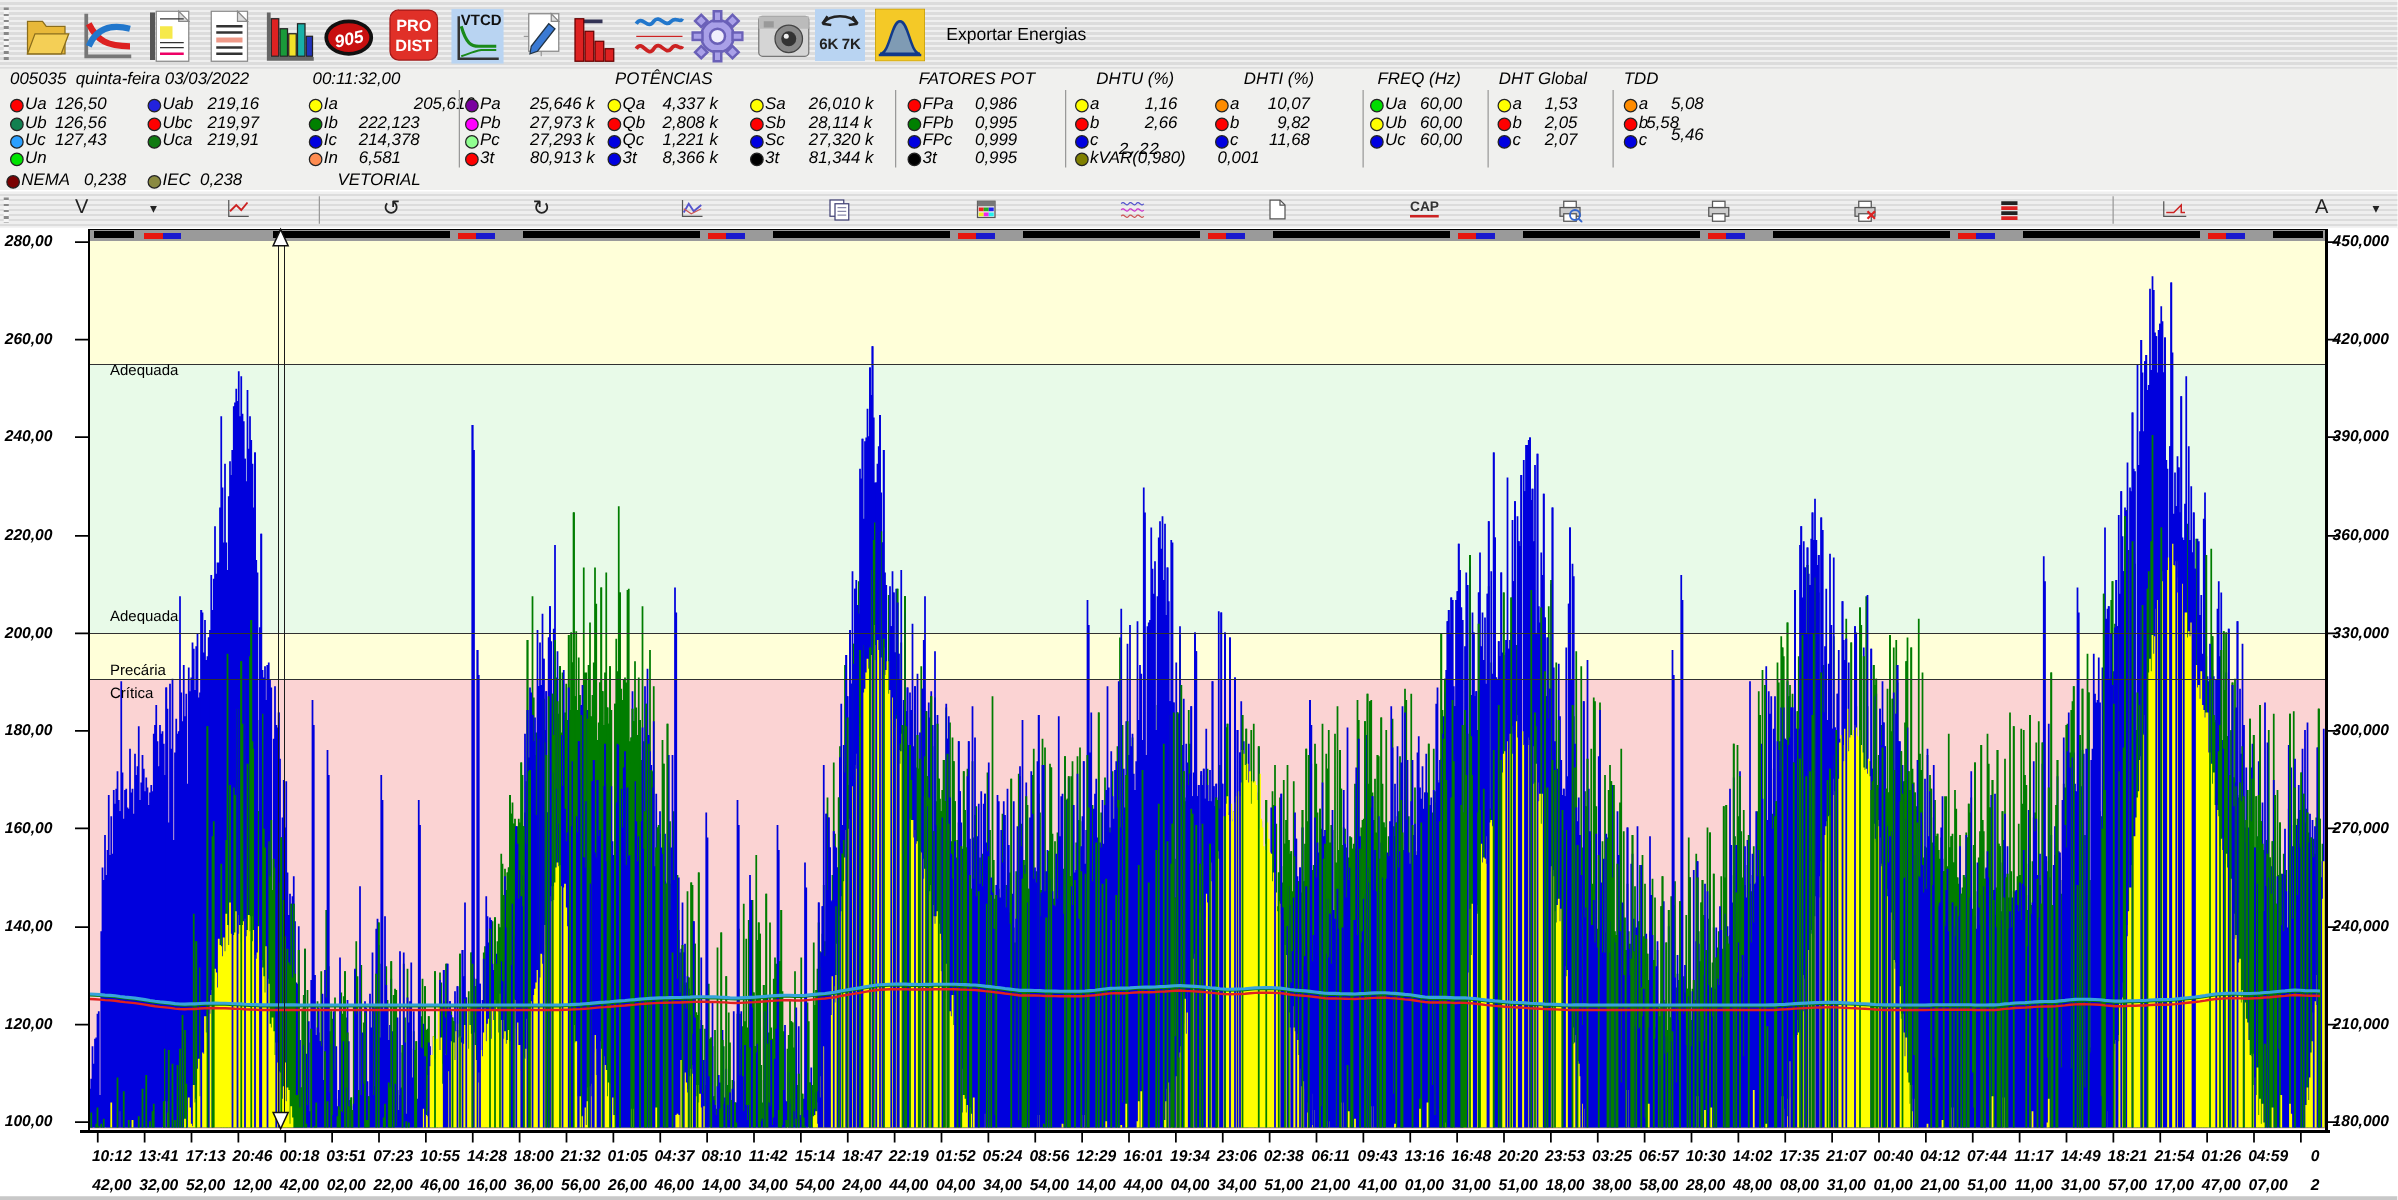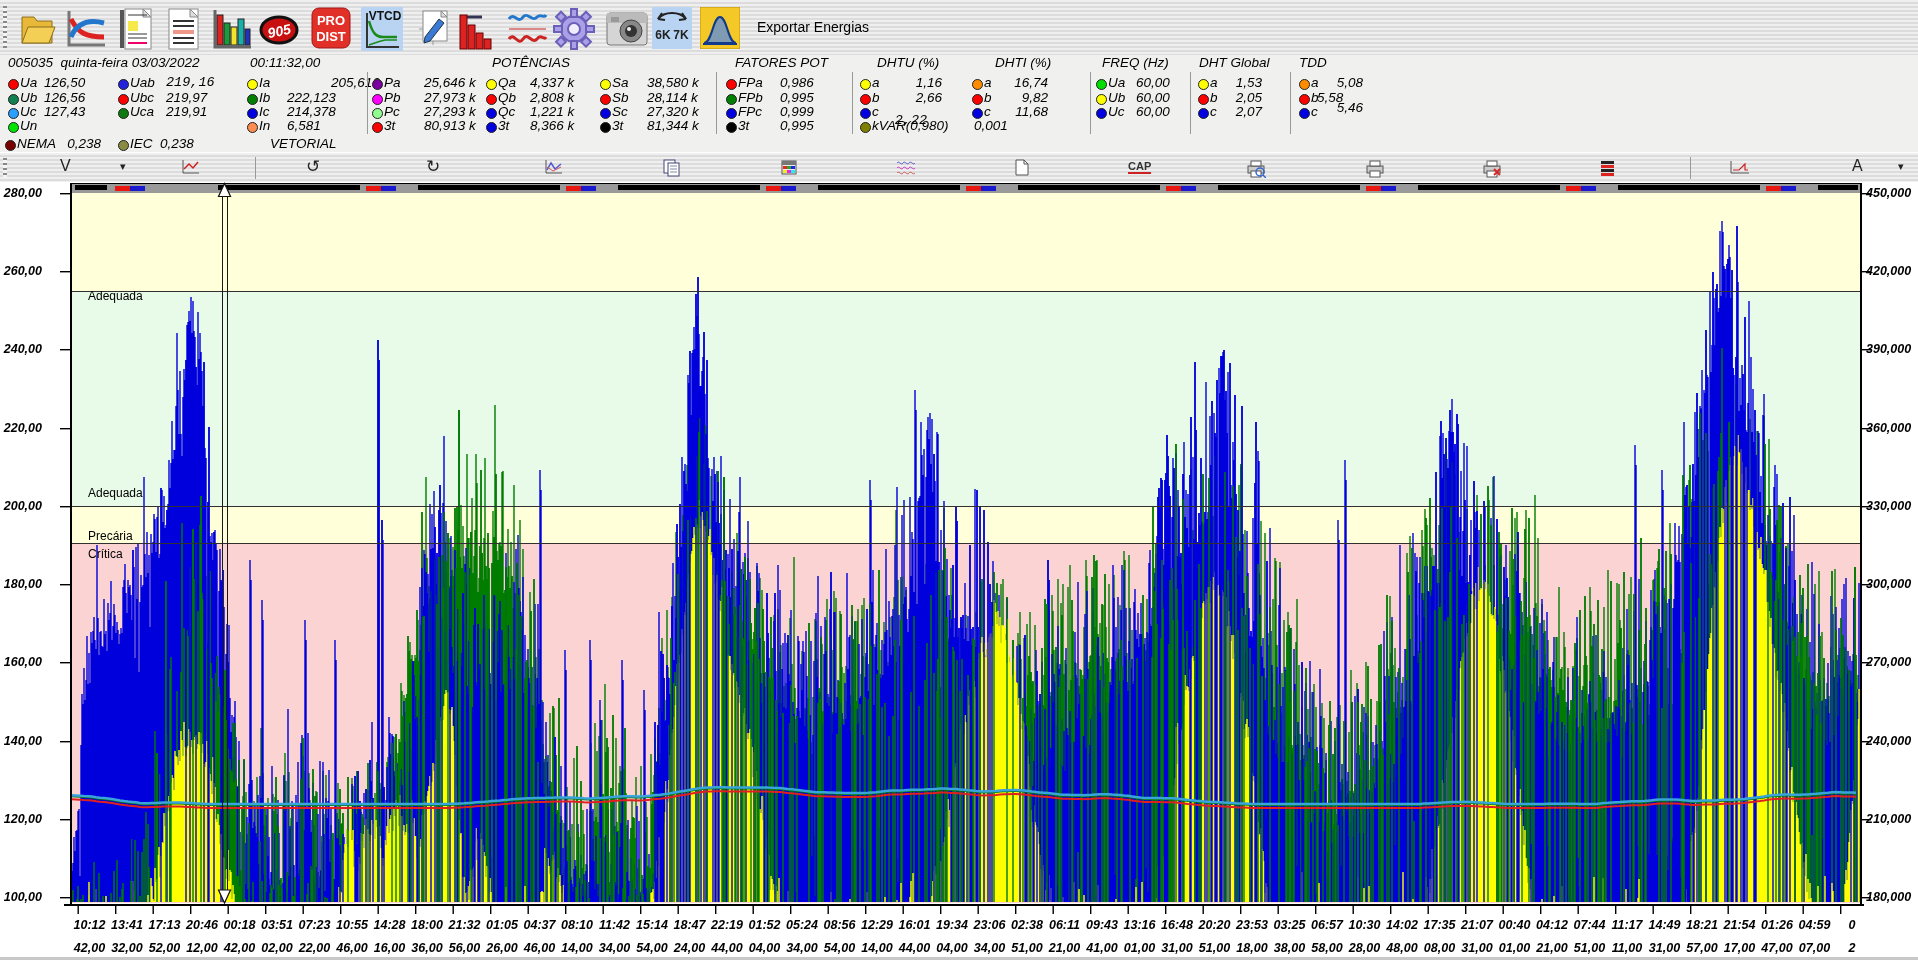--- a/index.html
+++ b/index.html
@@ -144,21 +144,21 @@
     <div class="it" style="left:20px;top:35.5px;">Ub</div>
     <div class="it" style="left:44px;top:35.5px;">126,56</div>
     <span class="dot" style="left:8px;top:52.5px;background:#2a9fff"></span>
     <div class="it" style="left:20px;top:49.5px;">Uc</div>
     <div class="it" style="left:44px;top:49.5px;">127,43</div>
     <span class="dot" style="left:8px;top:67px;background:#00e400"></span>
     <div class="it" style="left:20px;top:64px;">Un</div>
     <div class="it" style="left:44px;top:64px;margin-top:48px;">0,34</div>
     <span class="dot" style="left:118px;top:24px;background:#2222dd"></span>
     <div class="it" style="left:130px;top:21px;">Uab</div>
-    <div class="it" style="left:166px;top:21px;font-family:Liberation Mono, monospace;">219,16</div>
+    <div class="it" style="left:166px;top:21px;">219,16</div>
     <span class="dot" style="left:118px;top:38.5px;background:#ff0000"></span>
     <div class="it" style="left:130px;top:35.5px;">Ubc</div>
     <div class="it" style="left:166px;top:35.5px;">219,97</div>
     <span class="dot" style="left:118px;top:52.5px;background:#0f7a10"></span>
     <div class="it" style="left:130px;top:49.5px;">Uca</div>
     <div class="it" style="left:166px;top:49.5px;">219,91</div>
     <span class="dot" style="left:247px;top:24px;background:#ffff00"></span>
     <div class="it" style="left:259px;top:21px;">Ia</div>
     <div class="it" style="left:287px;top:21px;margin-left:44px;">205,616</div>
     <span class="dot" style="left:247px;top:38.5px;background:#008000"></span>
@@ -189,21 +189,21 @@
     <div class="it" style="left:498px;top:35.5px;">Qb</div>
     <div class="it" style="left:530px;top:35.5px;">2,808 k</div>
     <span class="dot" style="left:486px;top:52.5px;background:#0000e0"></span>
     <div class="it" style="left:498px;top:49.5px;">Qc</div>
     <div class="it" style="left:530px;top:49.5px;">1,221 k</div>
     <span class="dot" style="left:486px;top:67px;background:#0000e0"></span>
     <div class="it" style="left:498px;top:64px;">3t</div>
     <div class="it" style="left:530px;top:64px;">8,366 k</div>
     <span class="dot" style="left:600px;top:24px;background:#ffff00"></span>
     <div class="it" style="left:612px;top:21px;">Sa</div>
-    <div class="it" style="left:647px;top:21px;">38,580 k</div>
+    <div class="it" style="left:647px;top:21px;">26,010 k</div>
     <span class="dot" style="left:600px;top:38.5px;background:#ff0000"></span>
     <div class="it" style="left:612px;top:35.5px;">Sb</div>
     <div class="it" style="left:647px;top:35.5px;">28,114 k</div>
     <span class="dot" style="left:600px;top:52.5px;background:#0000e0"></span>
     <div class="it" style="left:612px;top:49.5px;">Sc</div>
     <div class="it" style="left:647px;top:49.5px;">27,320 k</div>
     <span class="dot" style="left:600px;top:67px;background:#000000"></span>
     <div class="it" style="left:612px;top:64px;">3t</div>
     <div class="it" style="left:647px;top:64px;">81,344 k</div>
     <span class="dot" style="left:726px;top:24px;background:#ff0000"></span>
@@ -225,21 +225,21 @@
     <div class="it" style="left:872px;top:35.5px;">b</div>
     <div class="it" style="left:880px;top:35.5px;width:62px;text-align:right;">2,66</div>
     <span class="dot" style="left:860px;top:52.5px;background:#0000e0"></span>
     <div class="it" style="left:872px;top:49.5px;">c</div>
     <div class="it" style="left:880px;top:59px;width:62px;text-align:center;font-family:Liberation Mono, monospace;">2,22</div>
     <span class="dot" style="left:860px;top:67px;background:#808000"></span>
     <div class="it" style="left:872px;top:64px;">kVAR(0,980)</div>
     <div class="it" style="left:974px;top:64px;font-style:italic;">0,001</div>
     <span class="dot" style="left:972px;top:24px;background:#ff8c00"></span>
     <div class="it" style="left:984px;top:21px;">a</div>
-    <div class="it" style="left:990px;top:21px;width:58px;text-align:right;">16,74</div>
+    <div class="it" style="left:990px;top:21px;width:58px;text-align:right;">10,07</div>
     <span class="dot" style="left:972px;top:38.5px;background:#ff0000"></span>
     <div class="it" style="left:984px;top:35.5px;">b</div>
     <div class="it" style="left:990px;top:35.5px;width:58px;text-align:right;">9,82</div>
     <span class="dot" style="left:972px;top:52.5px;background:#0000e0"></span>
     <div class="it" style="left:984px;top:49.5px;">c</div>
     <div class="it" style="left:990px;top:49.5px;width:58px;text-align:right;">11,68</div>
     <span class="dot" style="left:1096px;top:24px;background:#00dd00"></span>
     <div class="it" style="left:1108px;top:21px;">Ua</div>
     <div class="it" style="left:1136px;top:21px;">60,00</div>
     <span class="dot" style="left:1096px;top:38.5px;background:#ffff00"></span>

